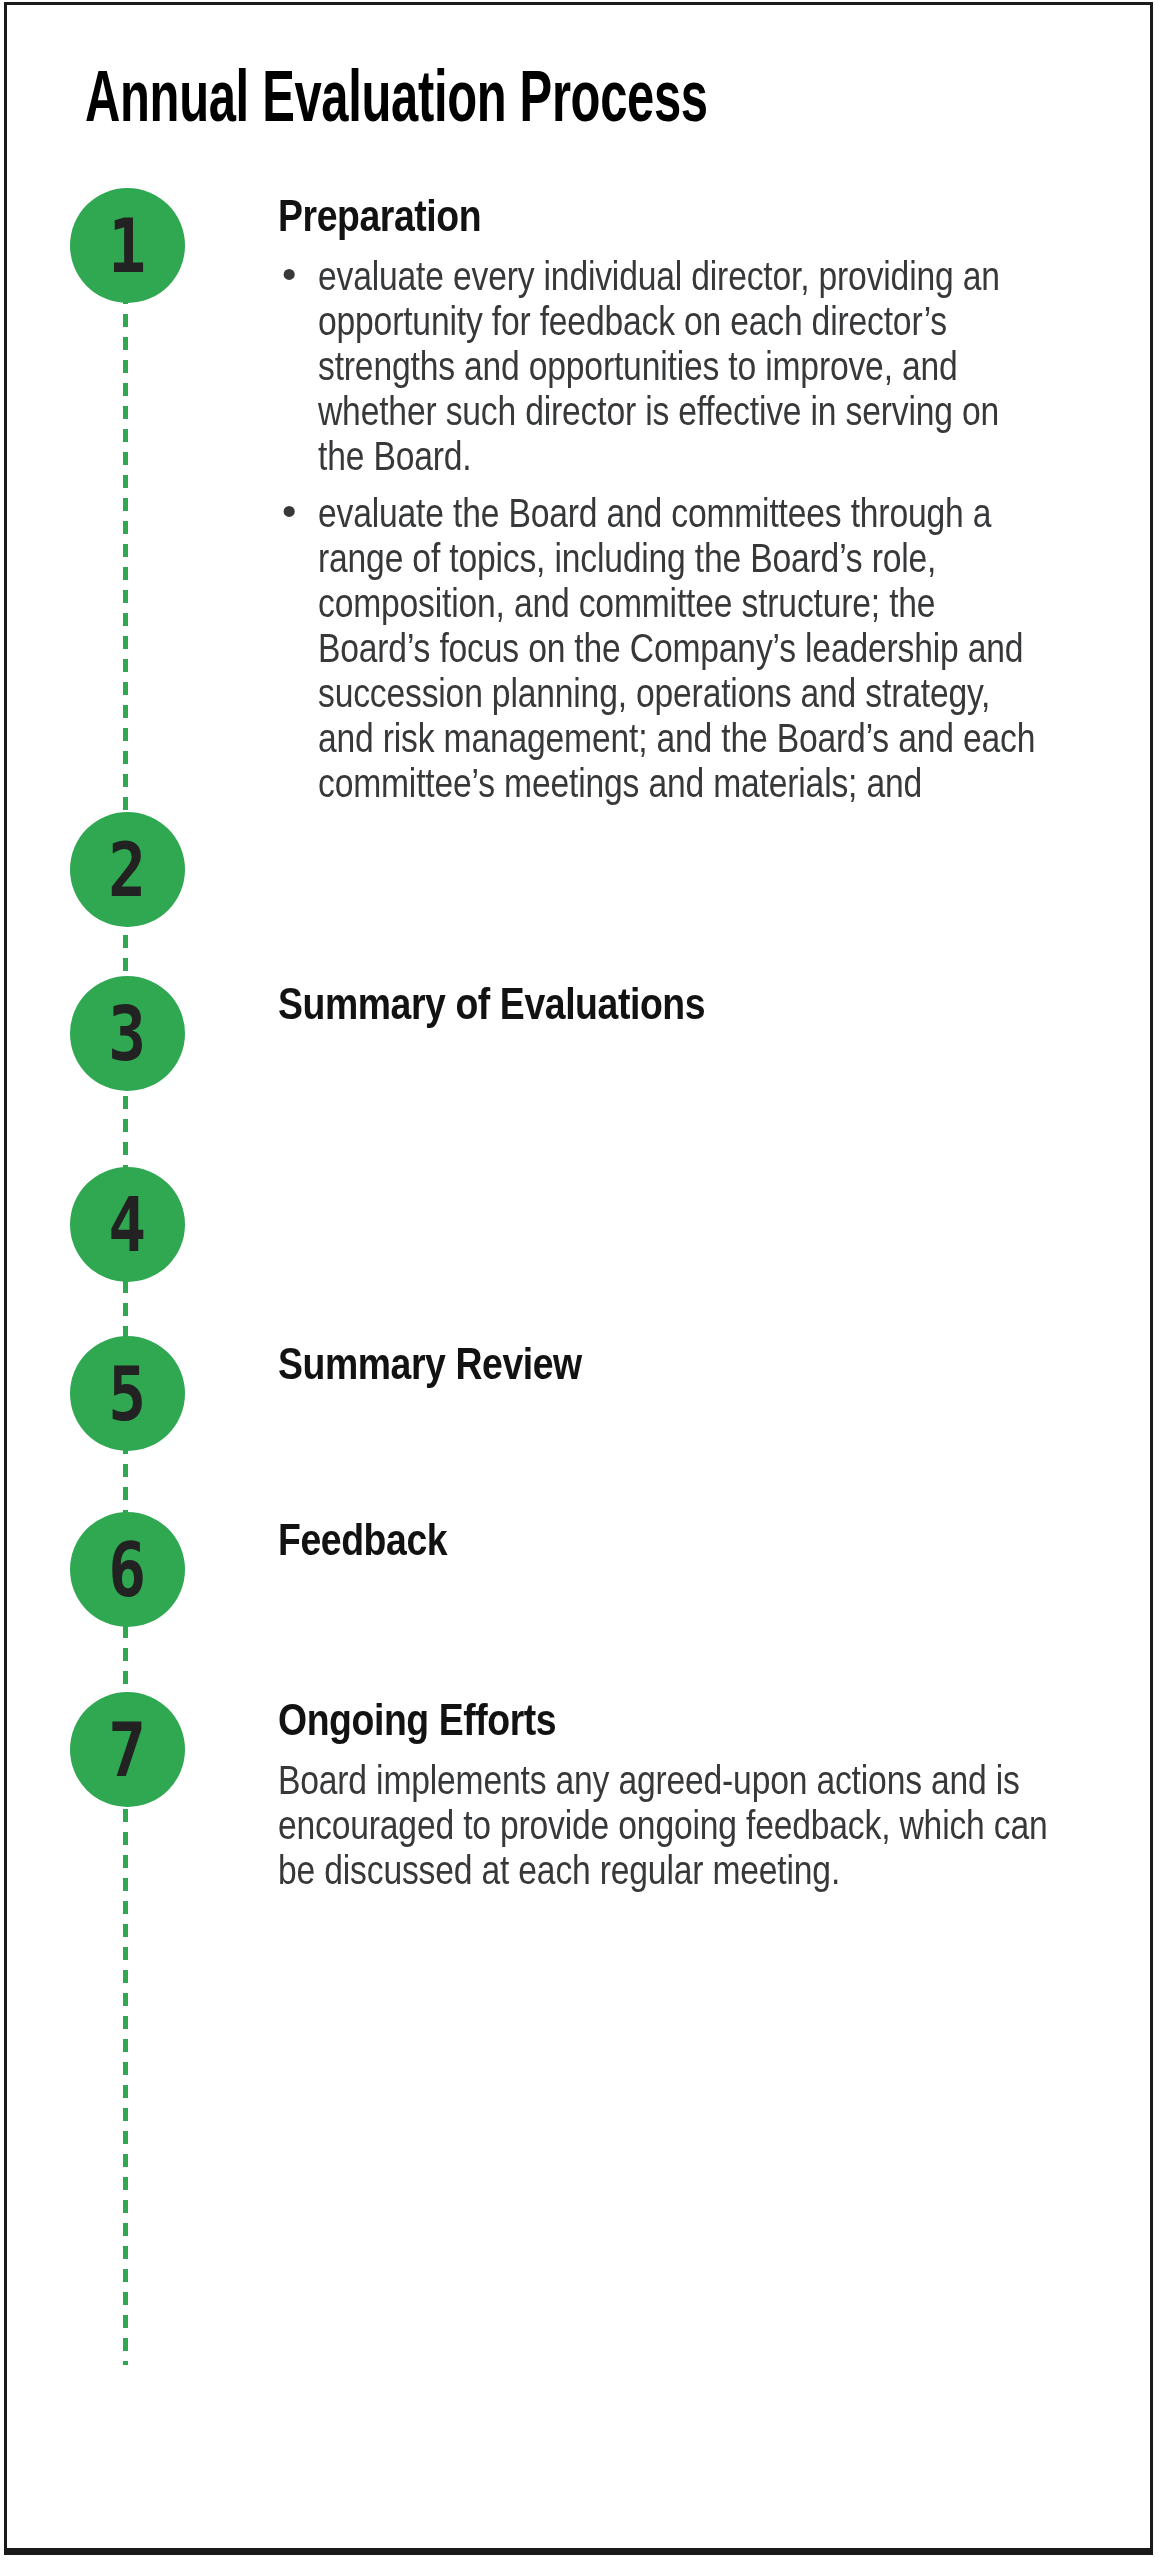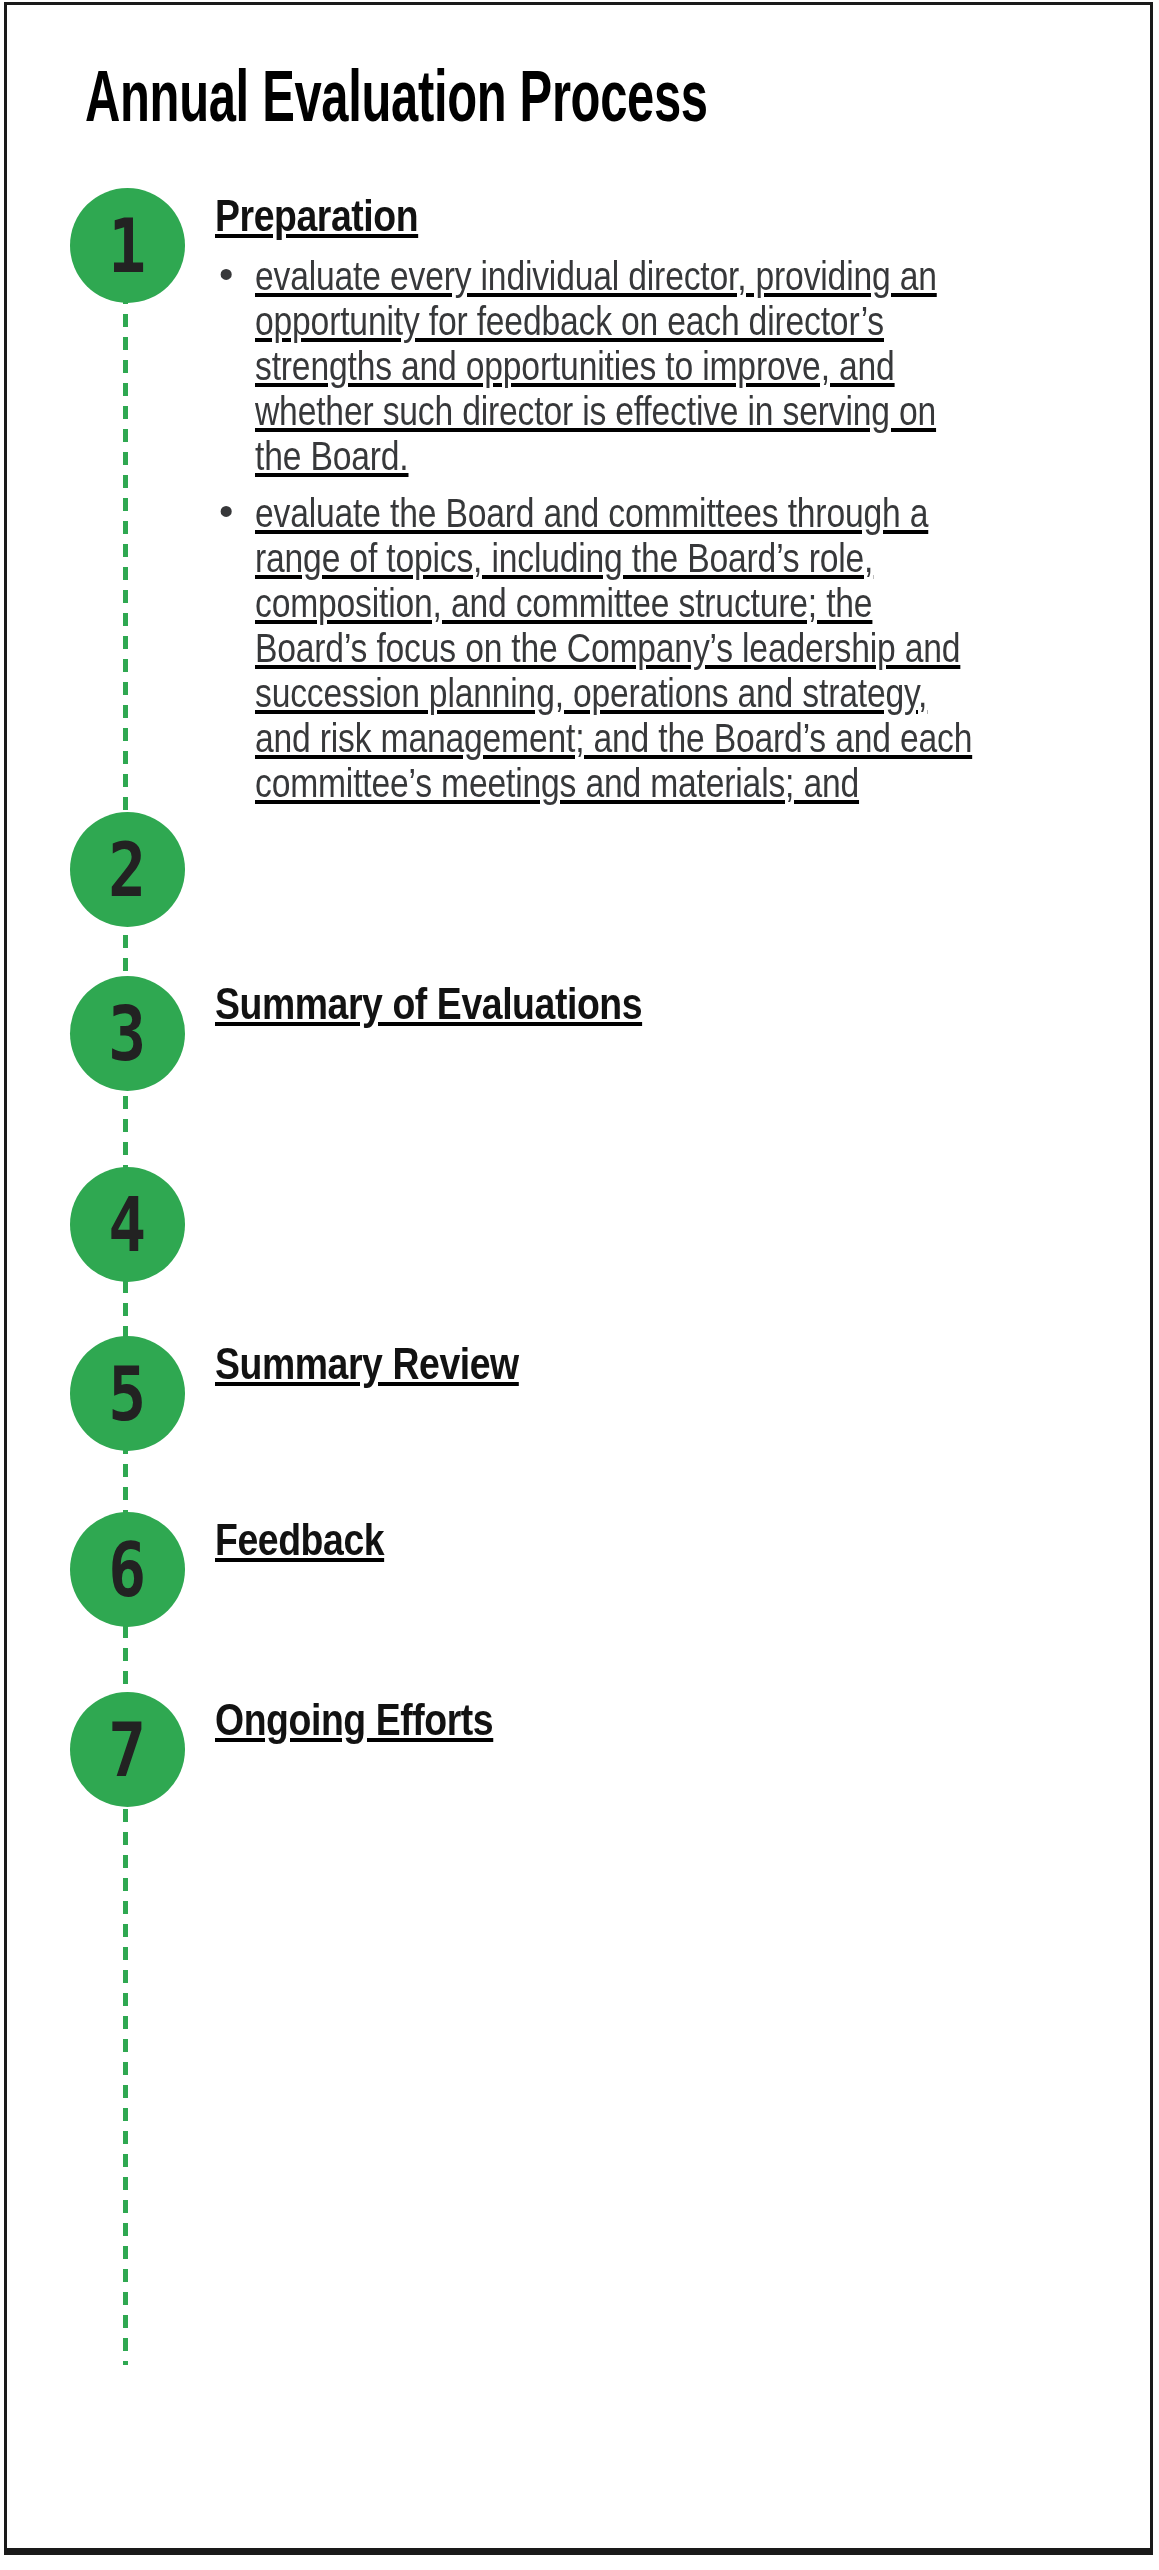--- a/index.html
+++ b/index.html
@@ -42,21 +42,21 @@
   .circle{
     flex:none;width:115px;height:115px;margin-left:70px;border-radius:50%;
     background:var(--accent);display:flex;align-items:center;justify-content:center;
     position:relative;z-index:1;
   }
   .num{
     font-family:"DejaVu Sans Mono", monospace;
     font-size:74px;line-height:74px;font-weight:600;color:var(--num-color);
     transform:scaleX(0.85);transform-origin:center center;
   }
-  .content{margin-left:30px;min-width:0;text-decoration:underline;}
+  .content{margin-left:93px;min-width:0;}
   .step-title{
     margin:4px 0 14px 0;font-size:44px;line-height:48px;font-weight:700;
     color:var(--heading-color);white-space:nowrap;
     transform:scaleX(0.85);transform-origin:left top;letter-spacing:-0.5px;
   }
   .line{
     font-size:41px;line-height:45px;font-weight:400;color:var(--body-color);
     white-space:nowrap;transform:scaleX(0.82);transform-origin:left top;
     letter-spacing:-0.2px;
   }
@@ -145,17 +145,22 @@
 
     </div>
   </div>
 
   <div class="step">
     <div class="circle">
       <span class="num">7</span>
     </div>
     <div class="content">
       <h2 class="step-title">Ongoing Efforts</h2>
+      <div class="step-body">
+            <div class="line">Board implements any agreed-upon actions and is</div>
+            <div class="line">encouraged to provide ongoing feedback, which can</div>
+            <div class="line">be discussed at each regular meeting.</div>
+          </div>
 
     </div>
   </div>
 </div>
 </div>
 
 </body></html>

